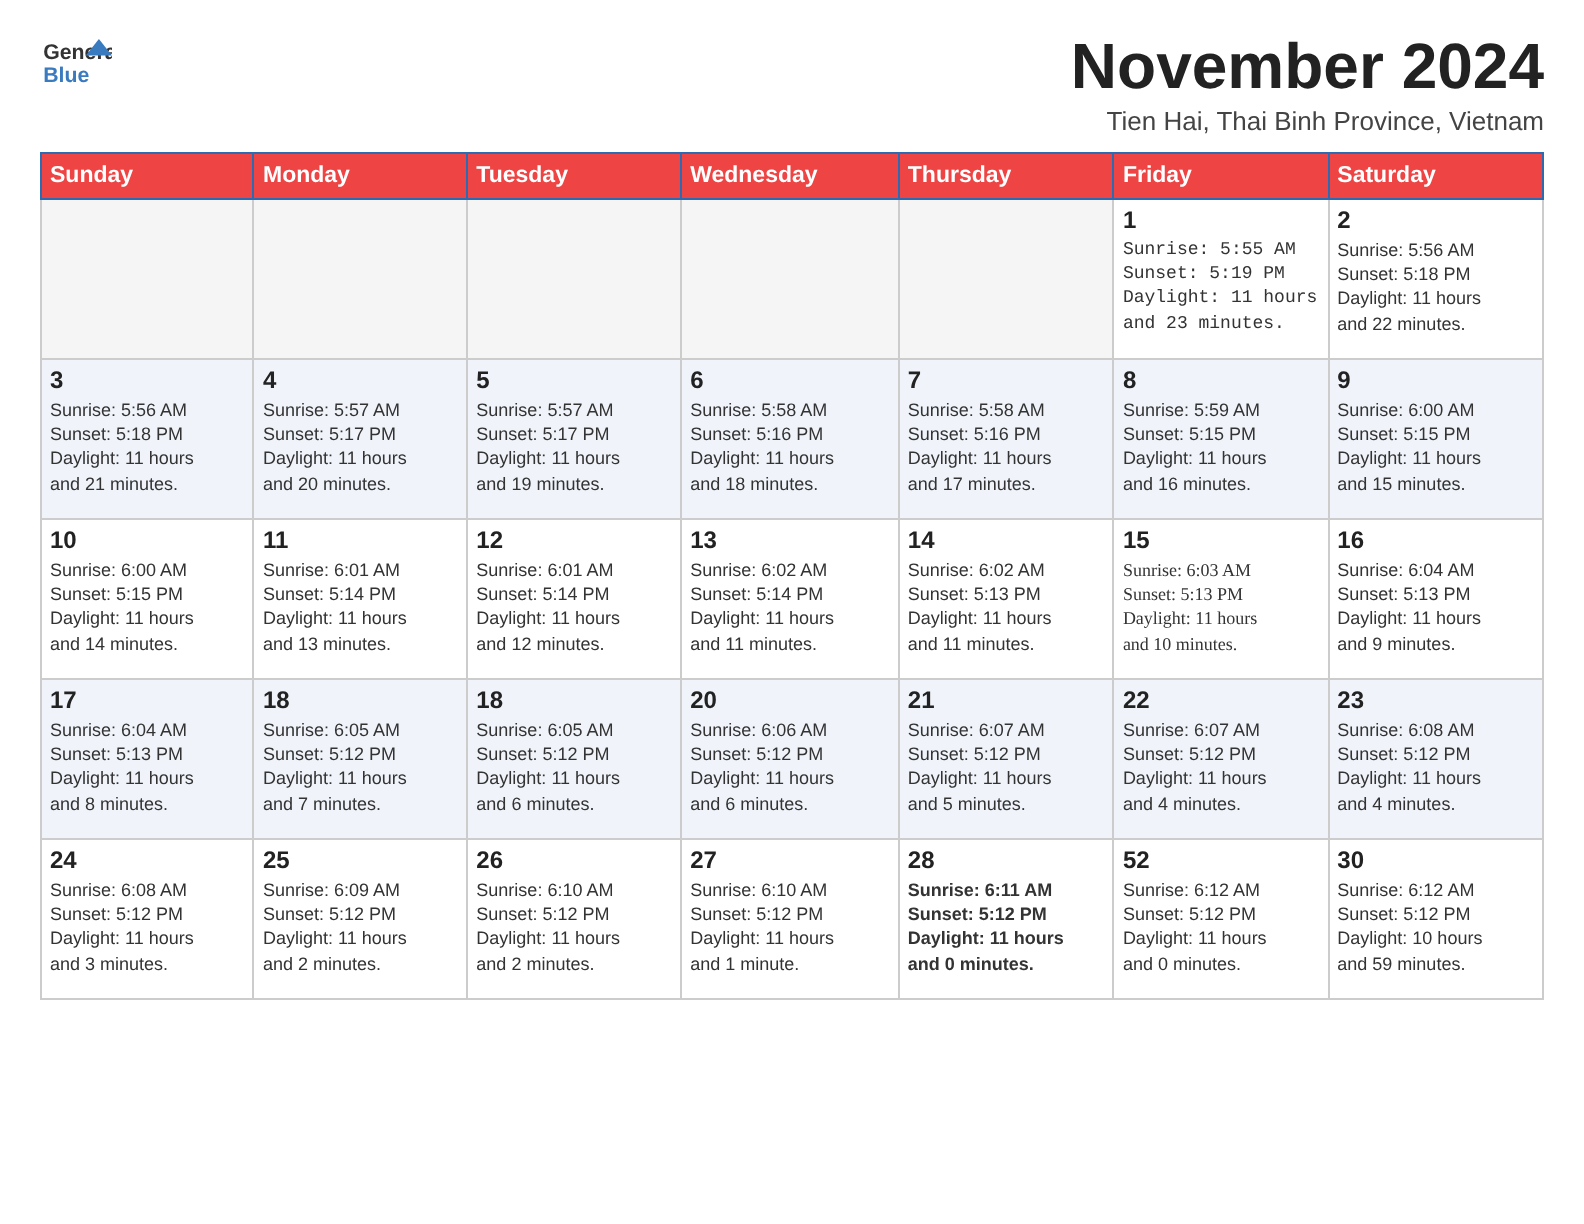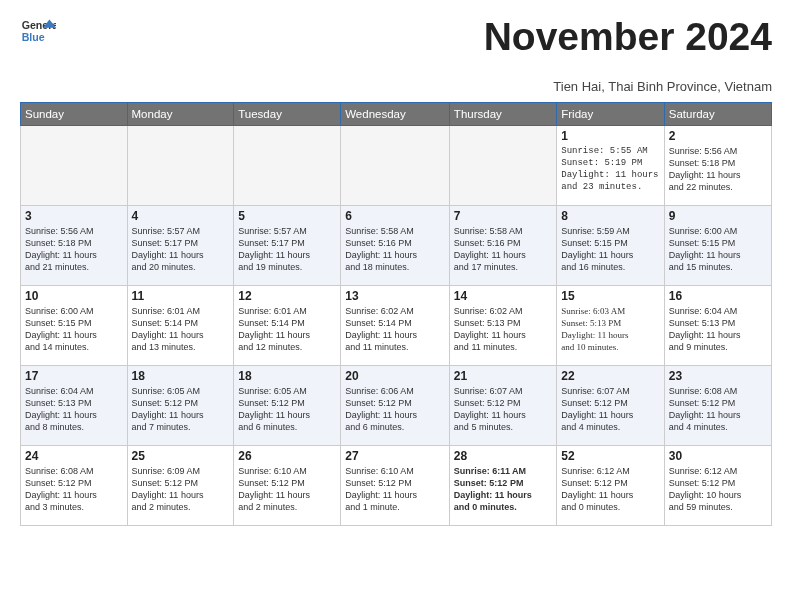--- a/index.html
+++ b/index.html
@@ -27,40 +27,40 @@
     }
     .logo-icon {
       width: 36px;
       height: 30px;
       margin-right: 4px;
     }
     .title-block {
       text-align: right;
     }
     .month-title {
-      font-size: 39px;
+      font-size: 32px;
       font-weight: bold;
       color: #222;
       line-height: 1.1;
     }
     .location {
       font-size: 13px;
       color: #444;
-      margin-top: 20px;
+      margin-top: 2px;
     }
     .calendar {
       width: 100%;
       border-collapse: collapse;
       margin-top: 6px;
     }
     .calendar th {
-      background: #737373;
+      background: #ef4444;
       color: #fff;
       font-size: 11.5px;
-      font-weight: normal;
+      font-weight: bold;
       padding: 5px 4px;
       text-align: left;
       border: 1px solid #2e6aaf;
     }
     .calendar td {
       border: 1px solid #ccc;
       vertical-align: top;
       padding: 3px 4px;
       width: 113px;
       height: 80px;

